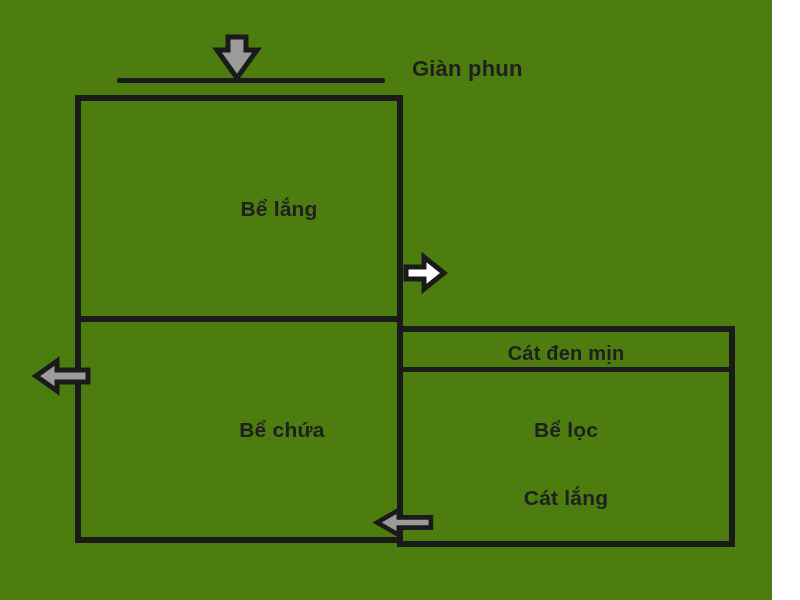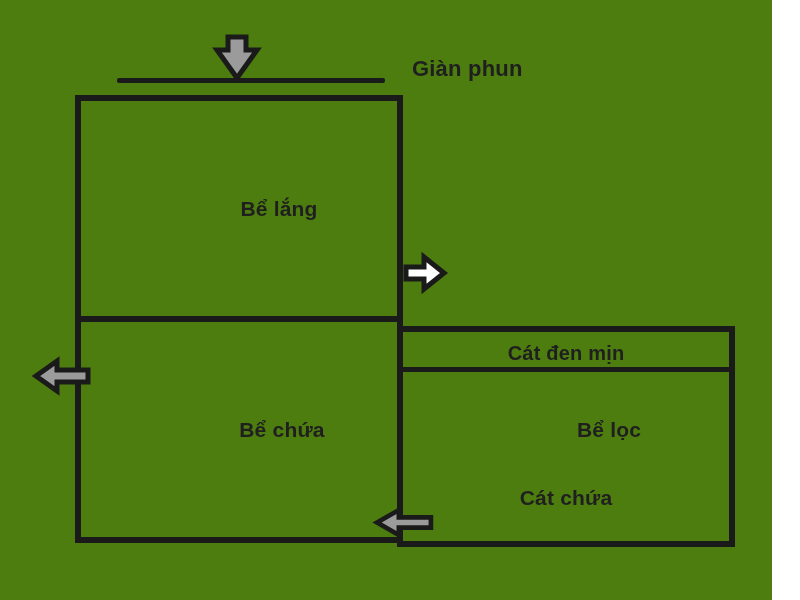--- a/index.html
+++ b/index.html
@@ -77,21 +77,20 @@
   }
   .filter .band-top .lbl { font-size: 20px; }
   .filter .middle {
     position: relative;
     height: 136px;
   }
   .filter .middle .filter-label {
     position: absolute;
     top: 46px; left: 0; width: 100%;
     text-align: center;
-    padding-left: 43px;
   }
   .filter .middle .yellow-sand-label {
     position: absolute;
     bottom: -2px; left: 0; width: 100%;
     text-align: center;
   }
   .filter .band-bottom {
     height: 36px;
     border-top: 5px solid #1a1a1a;
     display: flex; align-items: center; justify-content: center;
@@ -121,21 +120,21 @@
       <span class="lbl">Bể chứa</span>
     </div>
   </div>
 
   <div class="filter">
     <div class="band-top">
       <span class="lbl">Cát đen mịn</span>
     </div>
     <div class="middle">
       <div class="lbl filter-label">Bể lọc</div>
-      <div class="lbl yellow-sand-label">Cát chứa</div>
+      <div class="lbl yellow-sand-label">Cát lắng</div>
     </div>
   </div>
 
   <svg class="arrow abs" style="left:403px; top:253px;" width="44" height="40" viewBox="0 0 44 40">
     <polygon points="3,14 21,14 21,4 41,20 21,36 21,26 3,26" fill="#ffffff" stroke="#1a1a1a" stroke-width="5" stroke-linejoin="miter"></polygon>
   </svg>
 
   <svg class="arrow abs" style="left:33px; top:357px;" width="58" height="38" viewBox="0 0 58 38">
     <polygon points="55,13 24,13 24,4 3,19 24,34 24,25 55,25" fill="#9b9b9b" stroke="#1a1a1a" stroke-width="5" stroke-linejoin="miter"></polygon>
   </svg>

